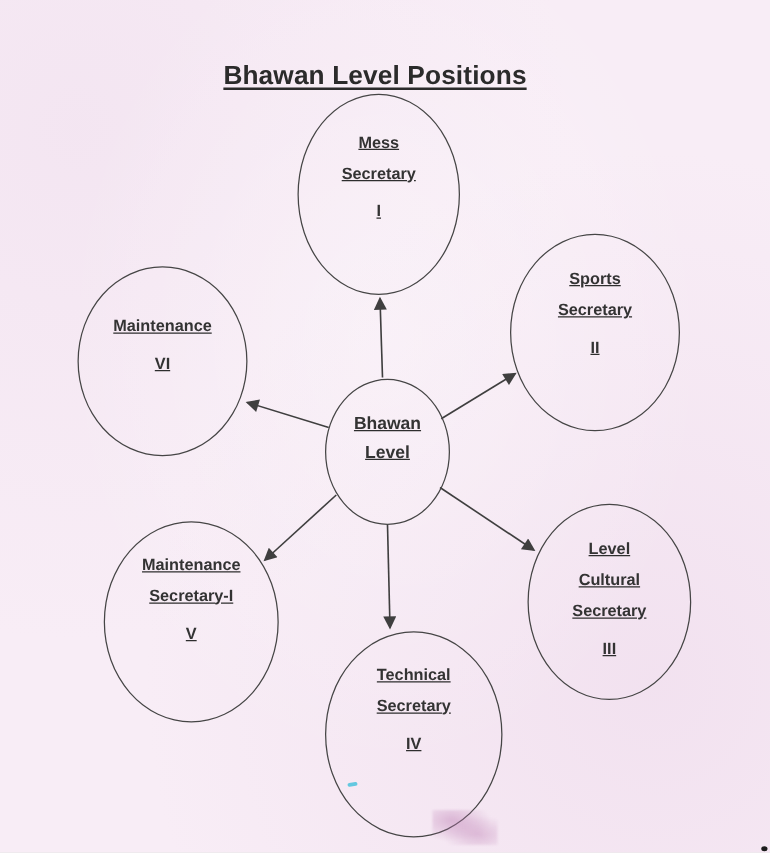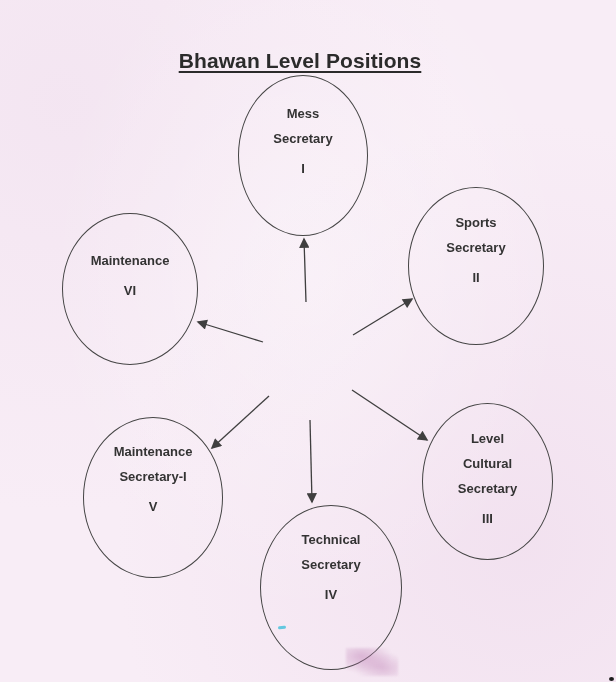--- a/index.html
+++ b/index.html
@@ -37,20 +37,21 @@
     position: absolute;
     border: 1.5px solid #454545;
     border-radius: 50%;
     box-sizing: border-box;
     display: flex;
     flex-direction: column;
     align-items: center;
     justify-content: center;
     text-align: center;
     background: transparent;
+    text-decoration: underline;
   }
   .node .nline {
     display: block;
     font-size: 13px;
     font-weight: bold;
     line-height: 25px;
     color: #333333;
   }
   .node .numeral {
     display: block;
@@ -119,20 +120,24 @@
       </marker>
     </defs>
     <line x1="306" y1="302" x2="304" y2="239" stroke="#3f3f3f" stroke-width="1.3" marker-end="url(#ah)"></line>
     <line x1="353" y1="335" x2="412" y2="299" stroke="#3f3f3f" stroke-width="1.3" marker-end="url(#ah)"></line>
     <line x1="263" y1="342" x2="198" y2="322" stroke="#3f3f3f" stroke-width="1.3" marker-end="url(#ah)"></line>
     <line x1="352" y1="390" x2="427" y2="440" stroke="#3f3f3f" stroke-width="1.3" marker-end="url(#ah)"></line>
     <line x1="310" y1="420" x2="312" y2="502" stroke="#3f3f3f" stroke-width="1.3" marker-end="url(#ah)"></line>
     <line x1="269" y1="396" x2="212" y2="448" stroke="#3f3f3f" stroke-width="1.3" marker-end="url(#ah)"></line>
   </svg>
 
+  <div class="node node-center">
+    <span class="nline">Bhawan</span>
+    <span class="nline">Level</span>
+  </div>
 
   <div class="node node-mess">
     <span class="nline">Mess</span>
     <span class="nline">Secretary</span>
     <span class="numeral">I</span>
   </div>
 
   <div class="node node-sports">
     <span class="nline">Sports</span>
     <span class="nline">Secretary</span>

